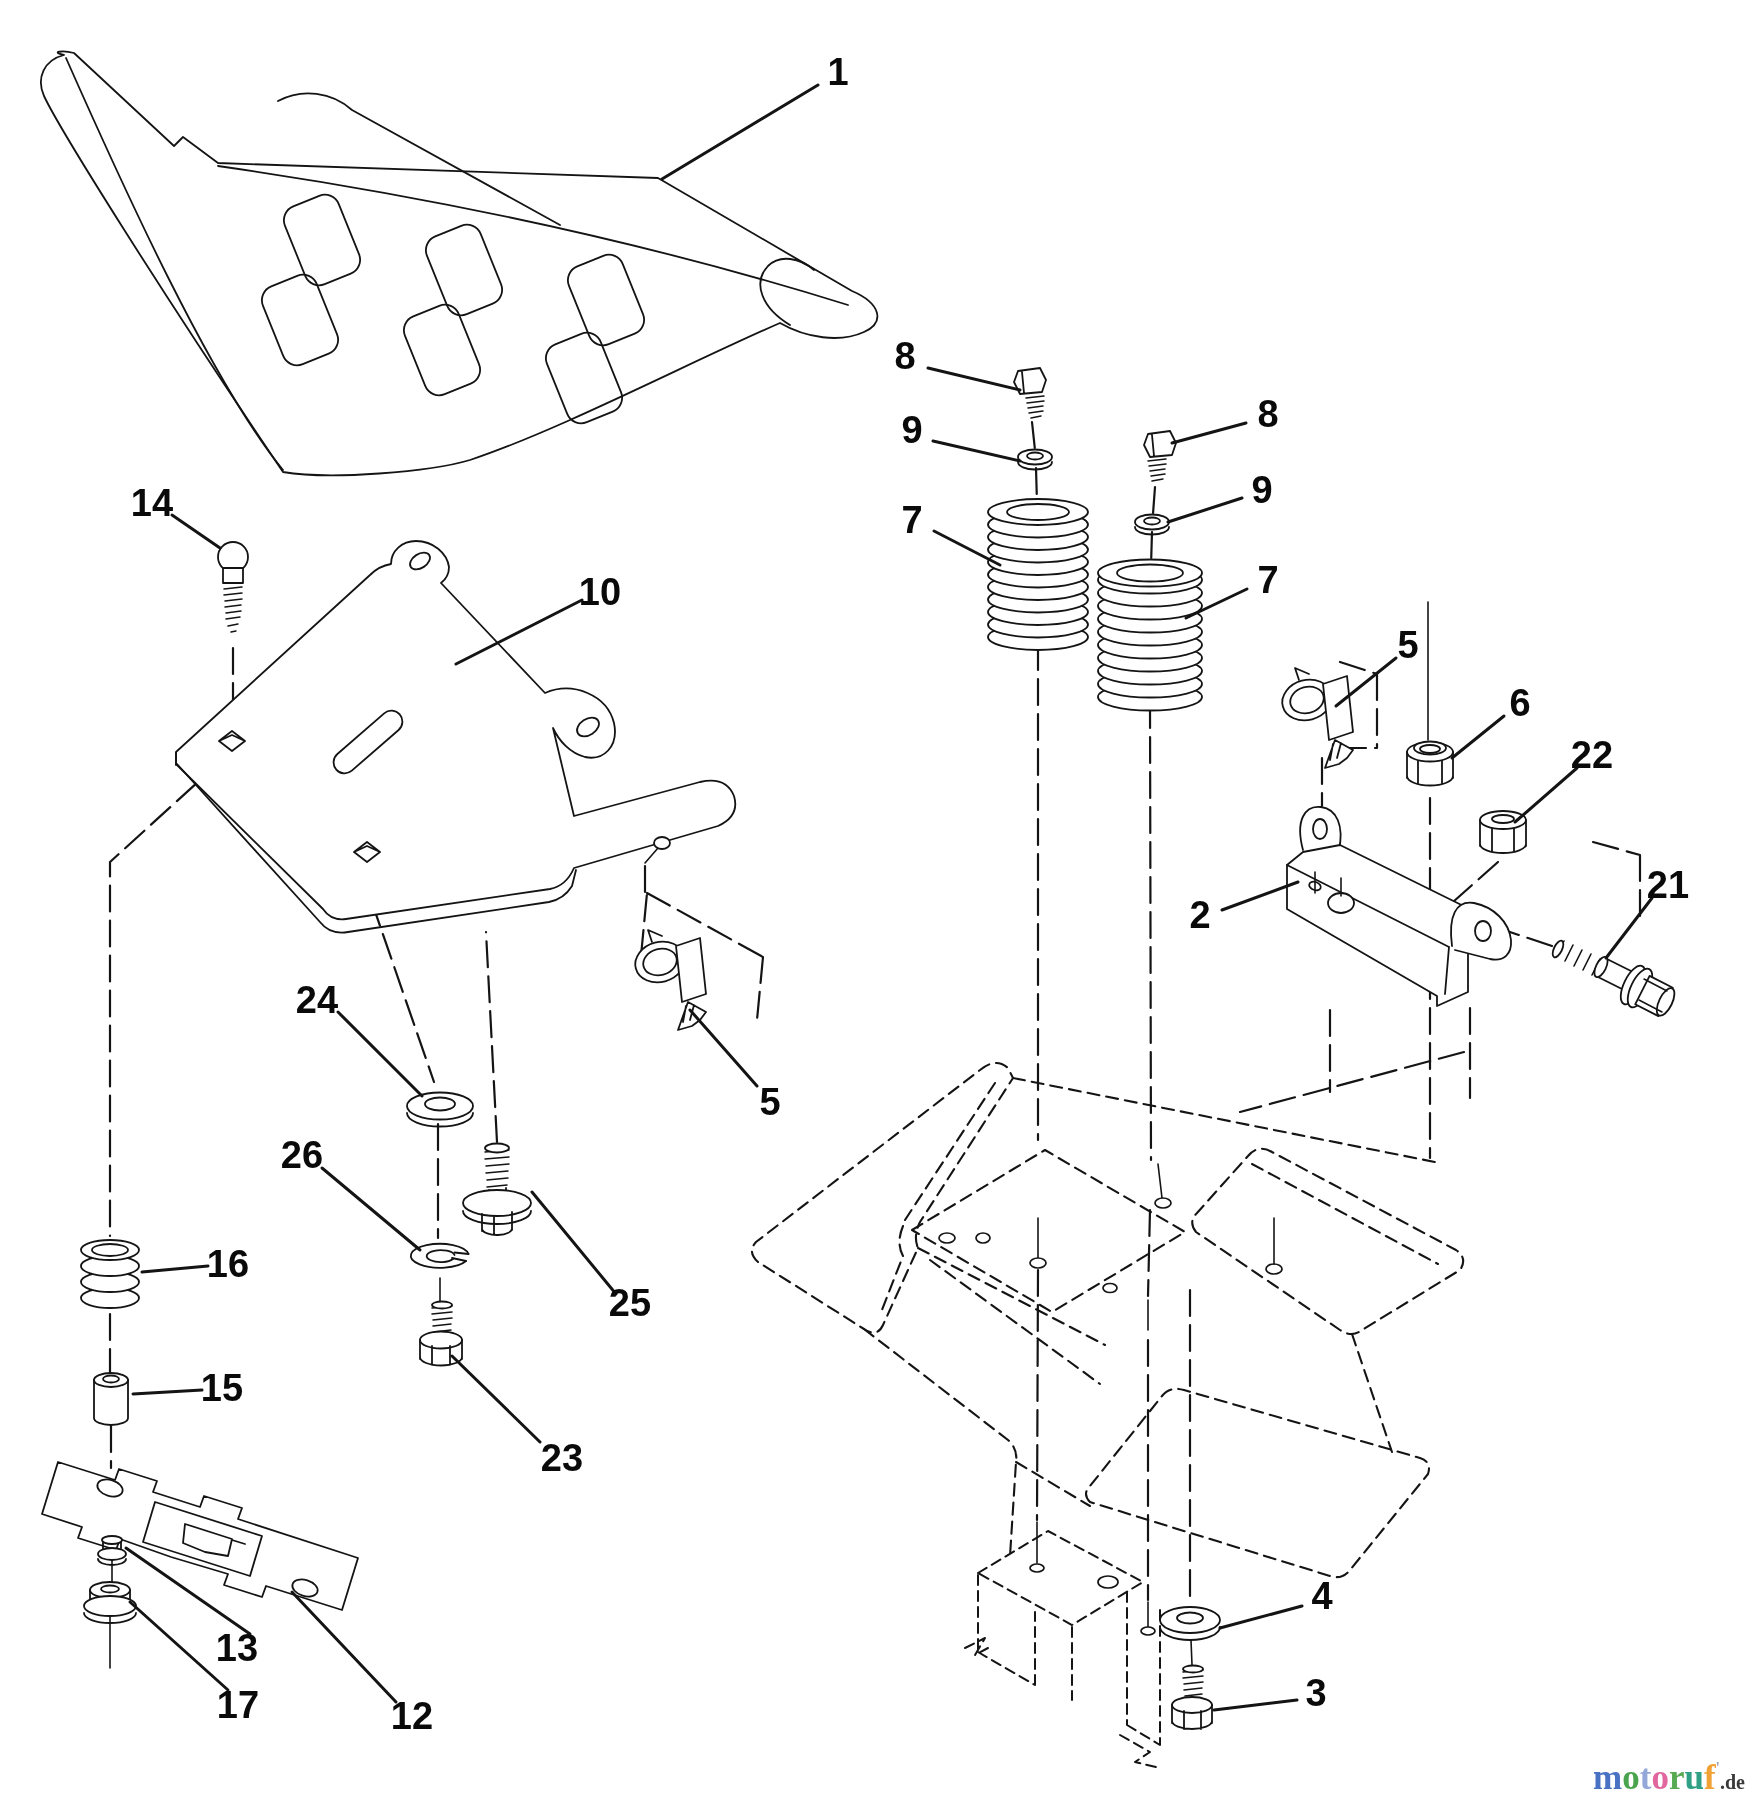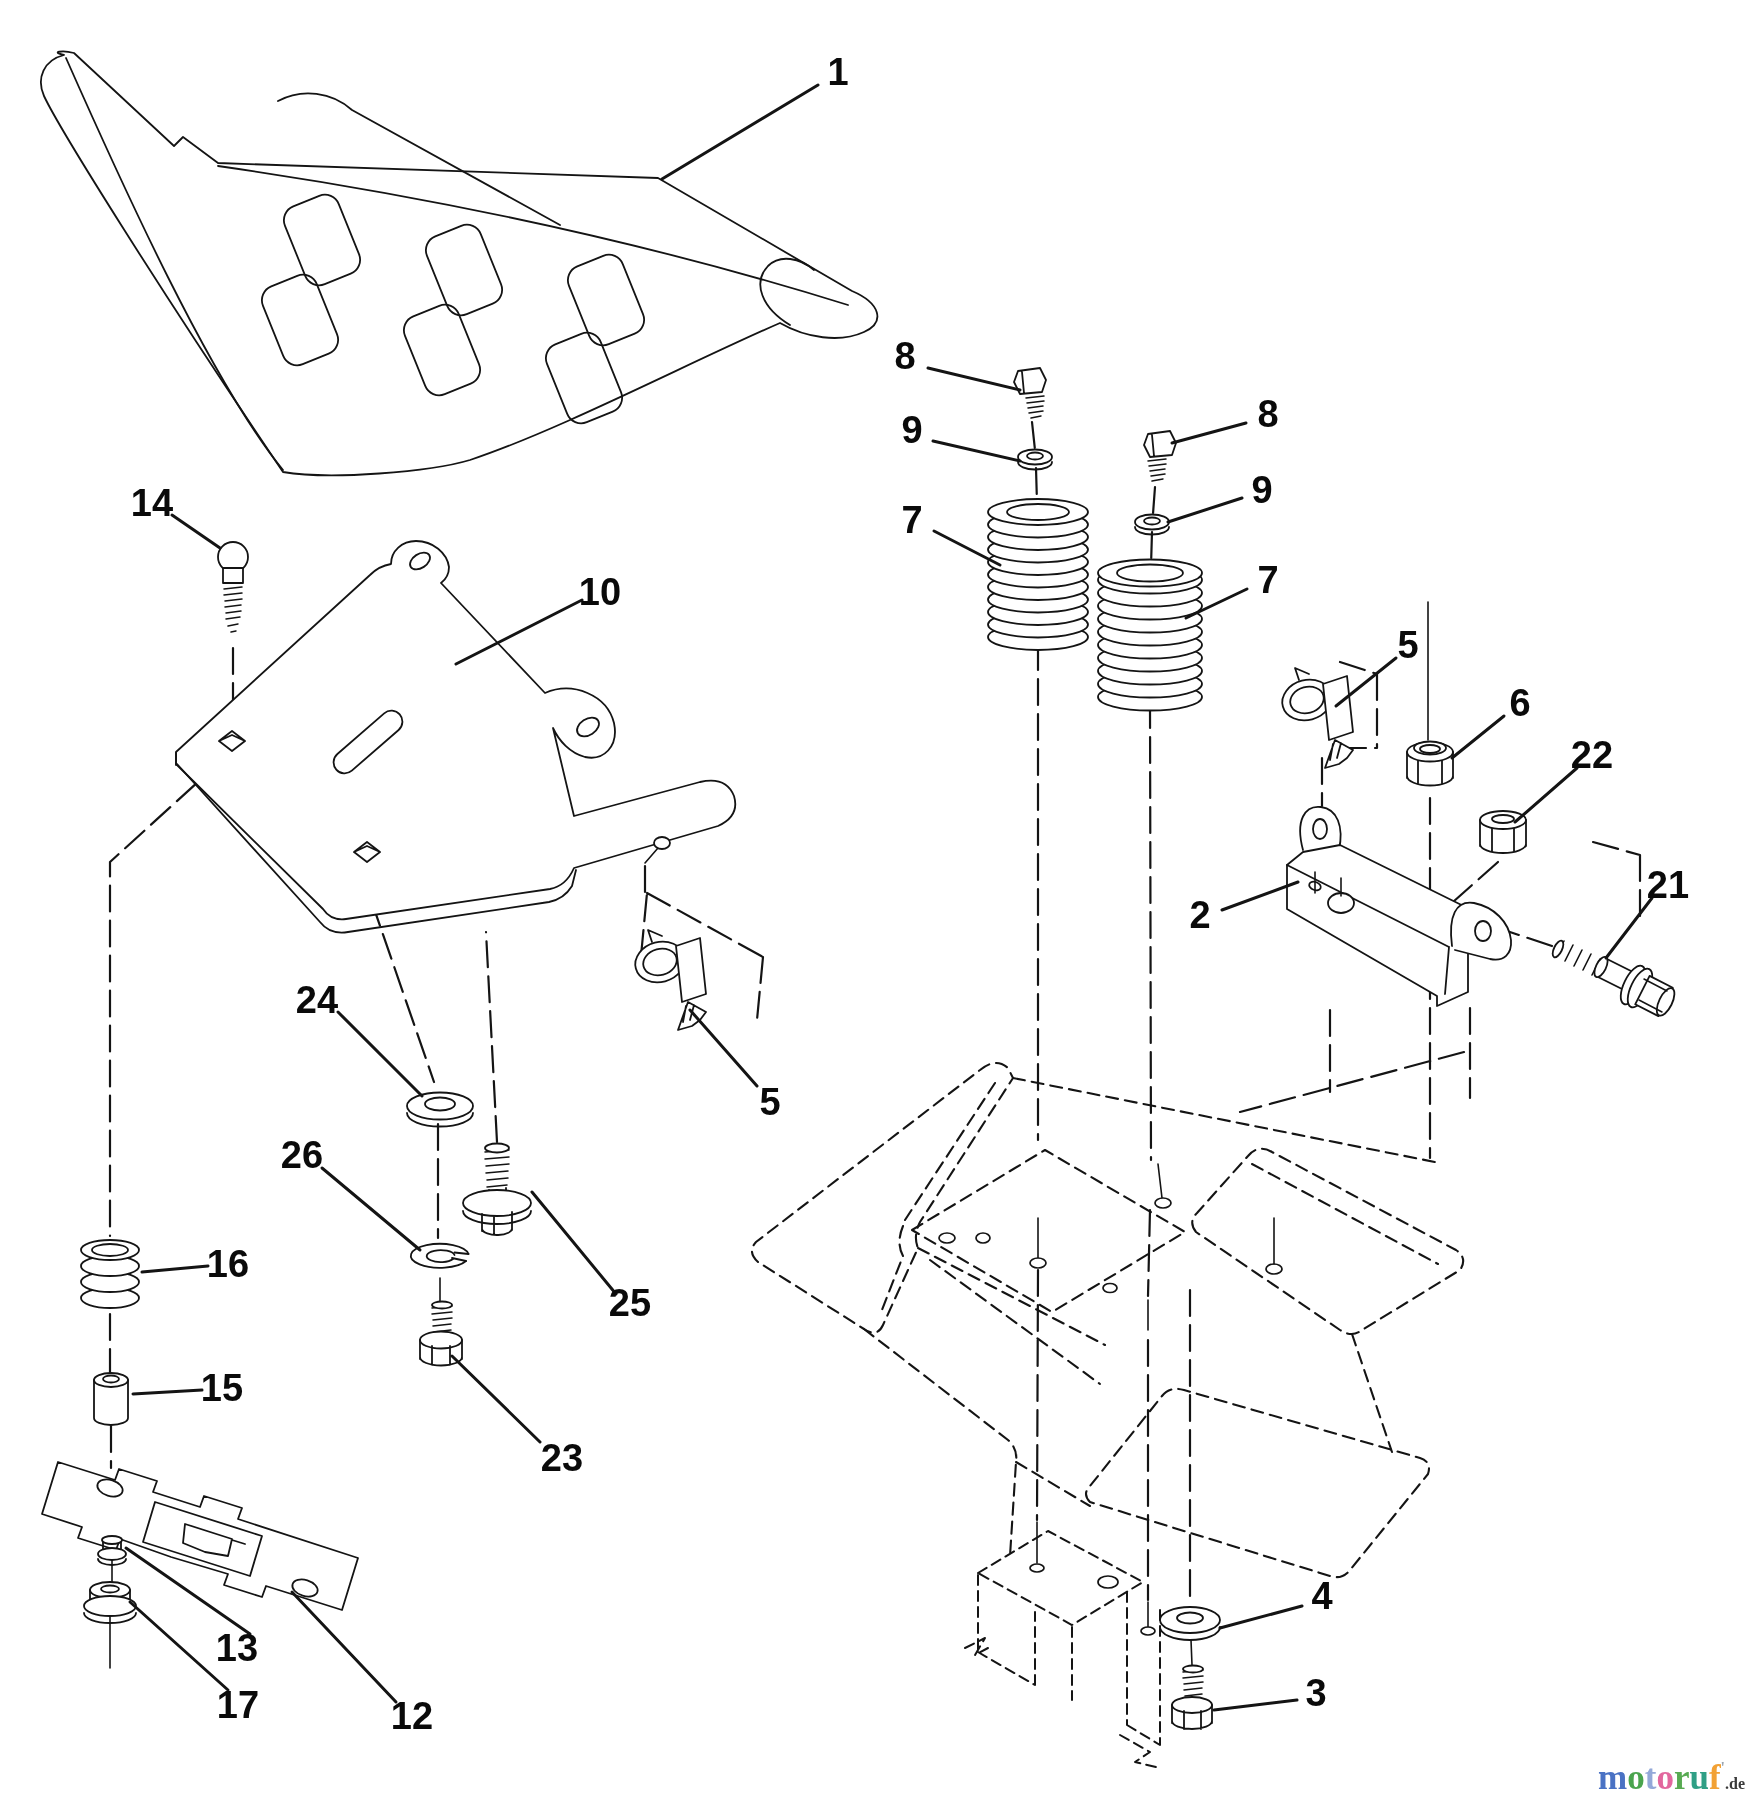--- a/index.html
+++ b/index.html
@@ -3,21 +3,21 @@
 <meta charset="utf-8">
 <style>
   html,body{margin:0;padding:0;background:#ffffff;}
   .stage{position:relative;width:1755px;height:1800px;background:#ffffff;overflow:hidden;
          font-family:"Liberation Sans",sans-serif;}
   .stage svg{position:absolute;left:0;top:0;}
   .callout-text{font:700 38px "Liberation Sans",sans-serif;fill:#0a0a0a;}
   .logo{position:absolute;right:10px;bottom:5px;white-space:nowrap;
         font-family:"Liberation Serif",serif;font-weight:700;font-size:35px;line-height:1;}
   .logo span{display:inline-block;}
-  .logo .suffix{font-size:16px;font-weight:700;letter-spacing:0;}
+  .logo .suffix{font-size:20px;font-weight:700;letter-spacing:0;}
   .logo .tick{font-size:16px;color:#9aa5b0;vertical-align:top;}
 </style>
 </head>
 <body>
 
 <div class="stage">
 <svg width="1755" height="1800" viewBox="0 0 1755 1800" fill="none" stroke="#141414" stroke-width="1.8" stroke-linecap="round" stroke-linejoin="round">
 
   <g stroke-width="2.2" stroke-dasharray="26 9">
     <path d="M 233,648 L 233,736"></path>

